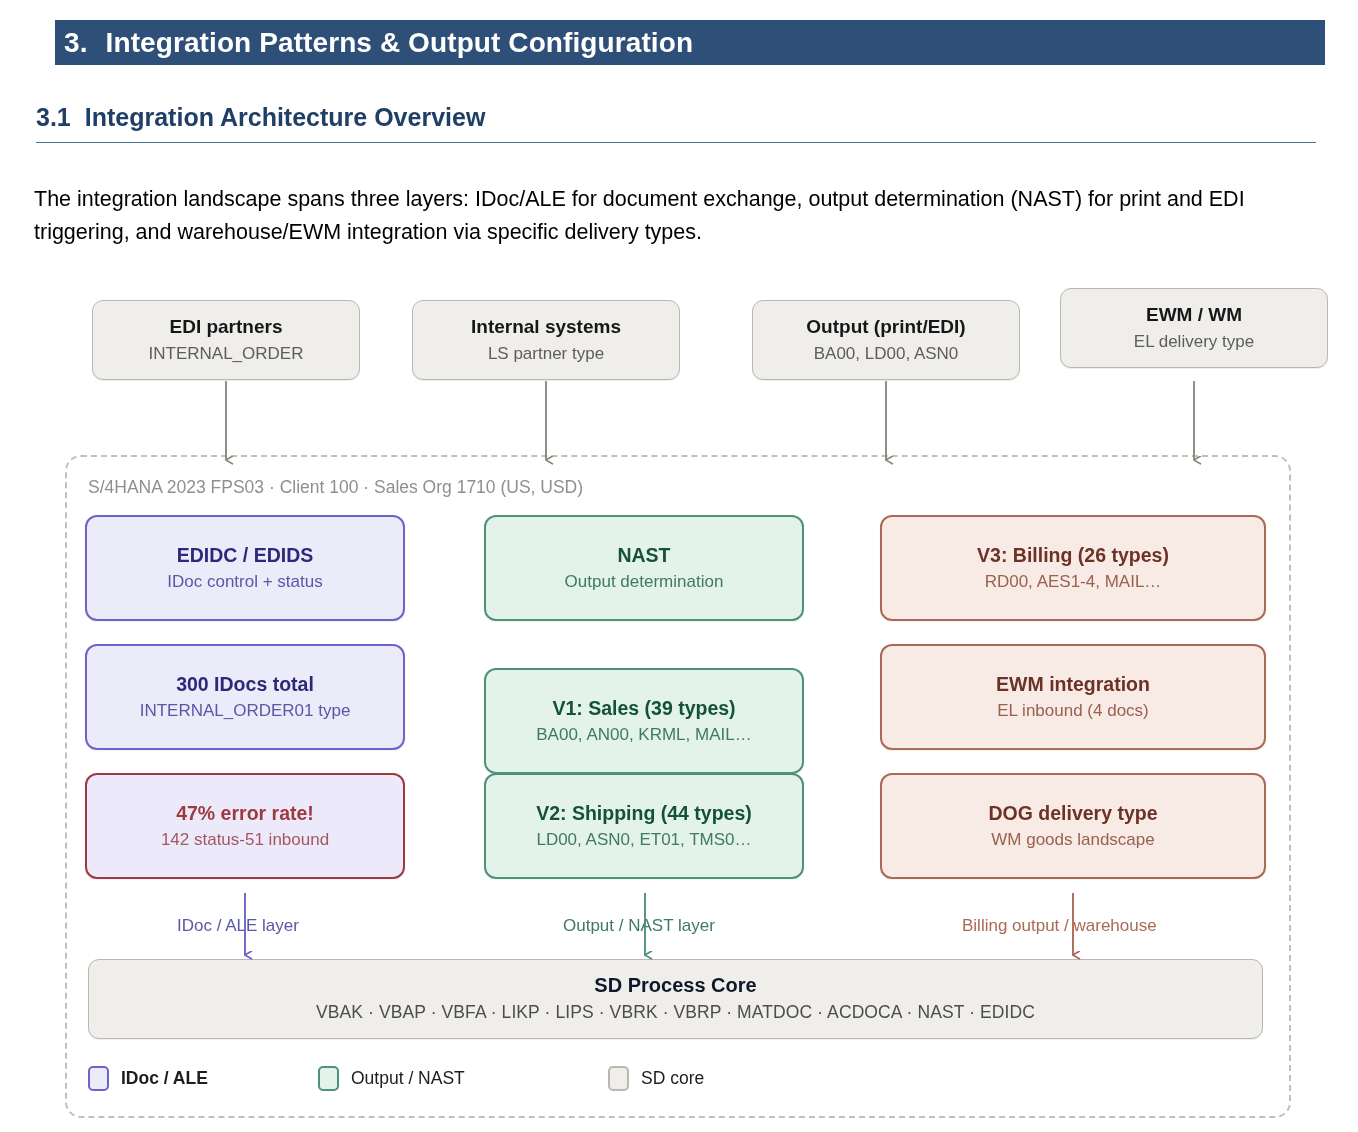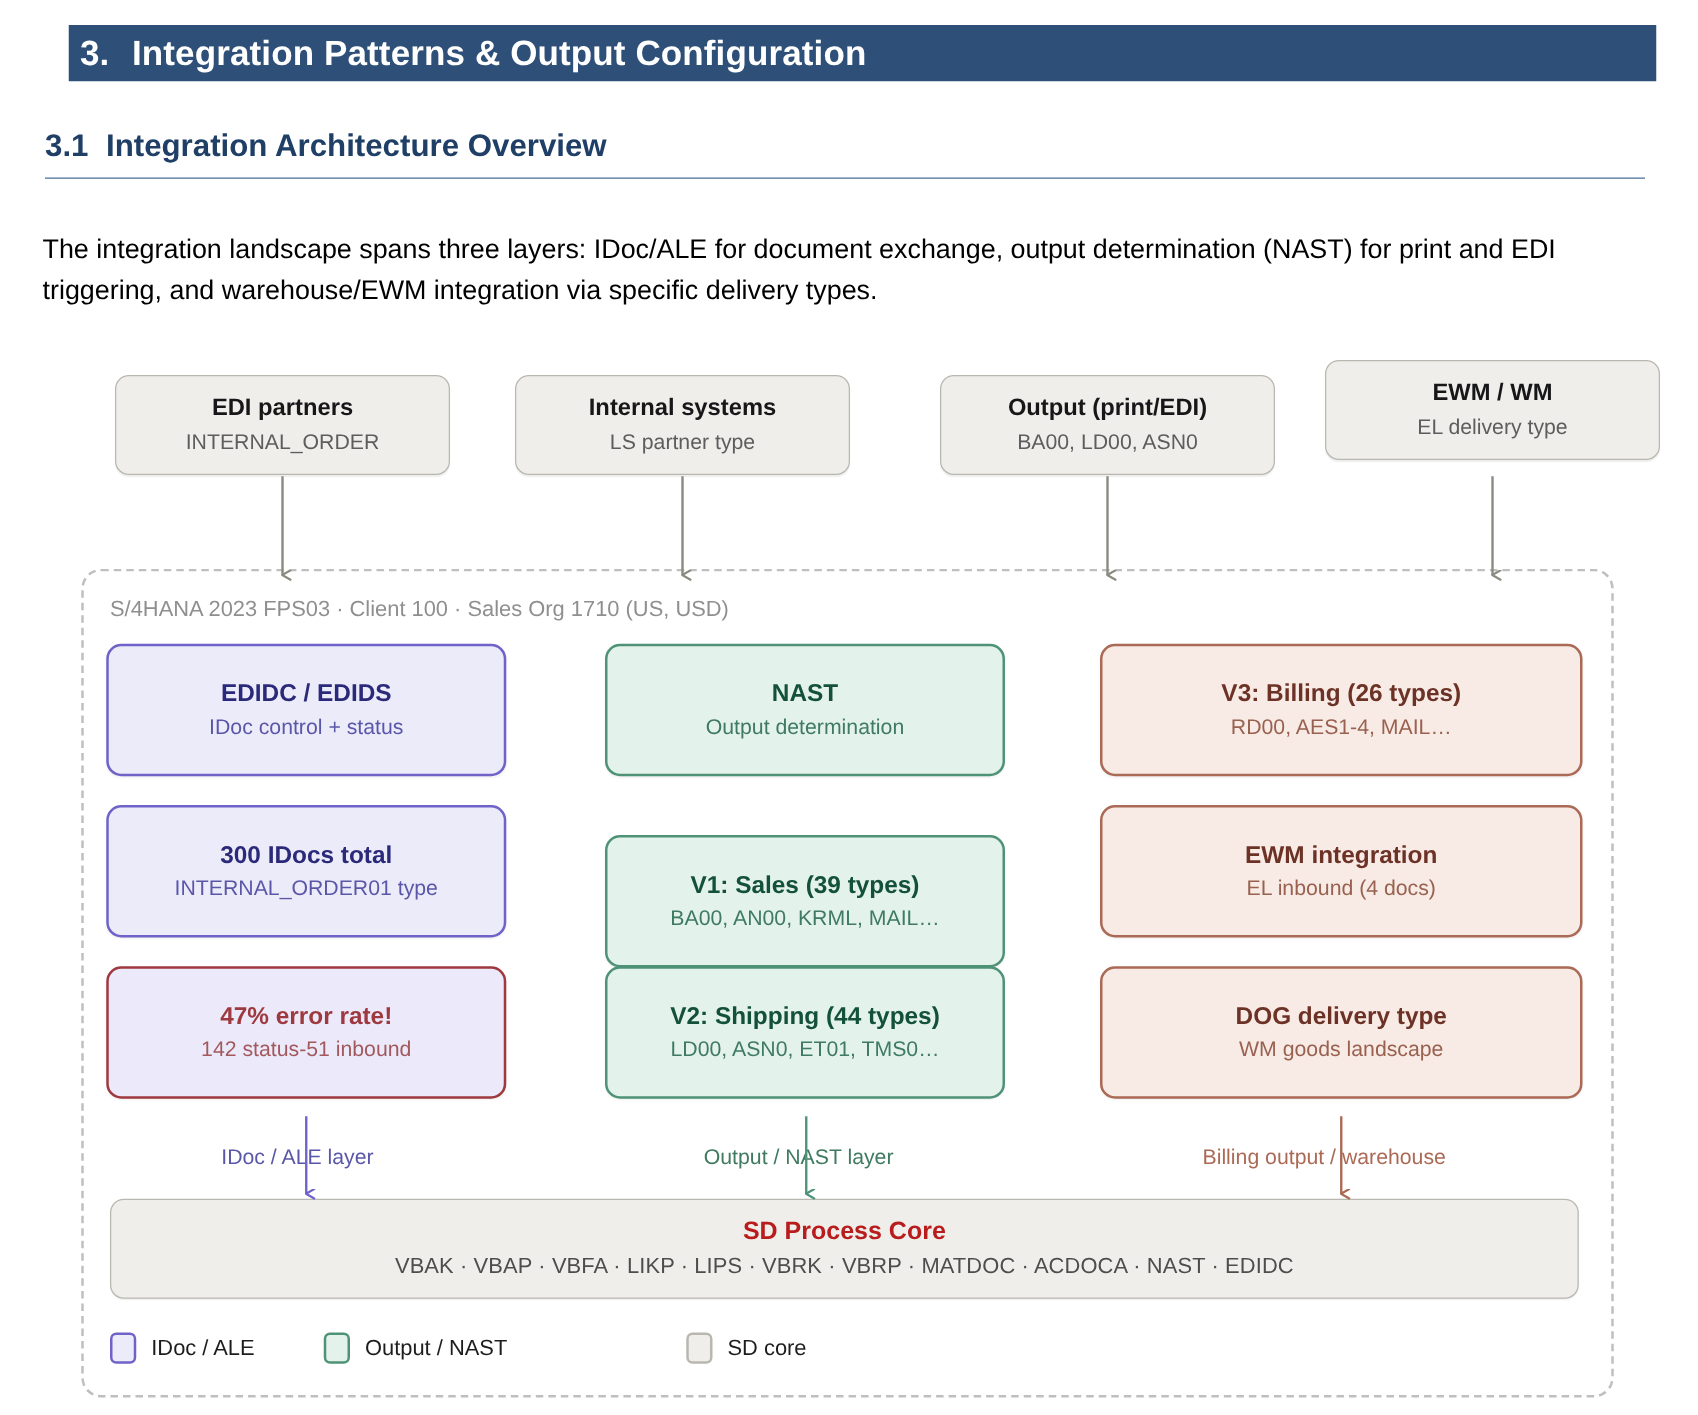--- a/index.html
+++ b/index.html
@@ -135,21 +135,21 @@
     position: absolute;
     left: 88px; top: 959px;
     width: 1175px; height: 80px;
     background: #efeeea;
     border: 1.6px solid #b9b8b0;
     border-radius: 11px;
     display: flex; flex-direction: column;
     align-items: center; justify-content: center;
     box-shadow: 0 1px 1px rgba(0,0,0,.07);
   }
-  .core .t { font-size: 20px; font-weight: bold; color: #b91c1c; line-height: 27px; }
+  .core .t { font-size: 20px; font-weight: bold; color: #0f172a; line-height: 27px; }
   .core .s { font-size: 17.5px; color: #4d4d4d; line-height: 27px; letter-spacing: .1px; }
 
   
   .legend {
     position: absolute;
     left: 88px; top: 1066px;
     display: flex; align-items: center;
   }
   .legend-item { display: flex; align-items: center; }
   .legend-swatch {
@@ -247,21 +247,21 @@
   <div class="conn-label idoc" style="left:177px; top:916px;">IDoc / ALE layer</div>
   <div class="conn-label nast" style="left:563px; top:916px;">Output / NAST layer</div>
   <div class="conn-label bill" style="left:962px; top:916px;">Billing output / warehouse</div>
 
   <div class="core">
     <span class="t">SD Process Core</span>
     <span class="s">VBAK · VBAP · VBFA · LIKP · LIPS · VBRK · VBRP · MATDOC · ACDOCA · NAST · EDIDC</span>
   </div>
 
   <div class="legend">
-    <div class="legend-item" style="width:171px;">
+    <div class="legend-item" style="width:230px;font-weight:bold;">
       <span class="legend-swatch" style="background:#ecebfa;border-color:#6f62c8;"></span>
       <span class="legend-label">IDoc / ALE</span>
     </div>
     <div class="legend-item" style="width:290px;">
       <span class="legend-swatch" style="background:#e3f2ea;border-color:#4e9377;"></span>
       <span class="legend-label">Output / NAST</span>
     </div>
     <div class="legend-item">
       <span class="legend-swatch" style="background:#efeeea;border-color:#b9b8b0;"></span>
       <span class="legend-label">SD core</span>

